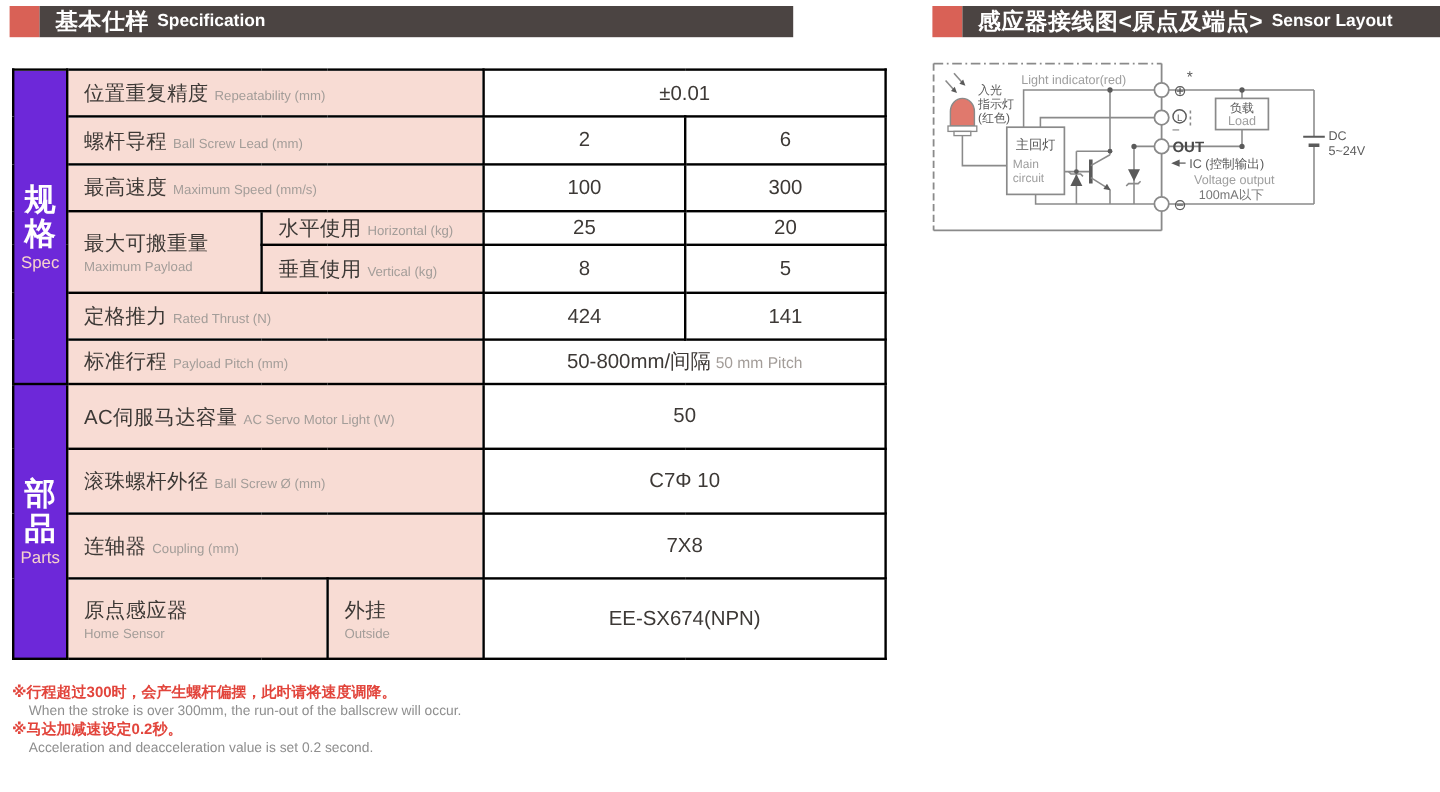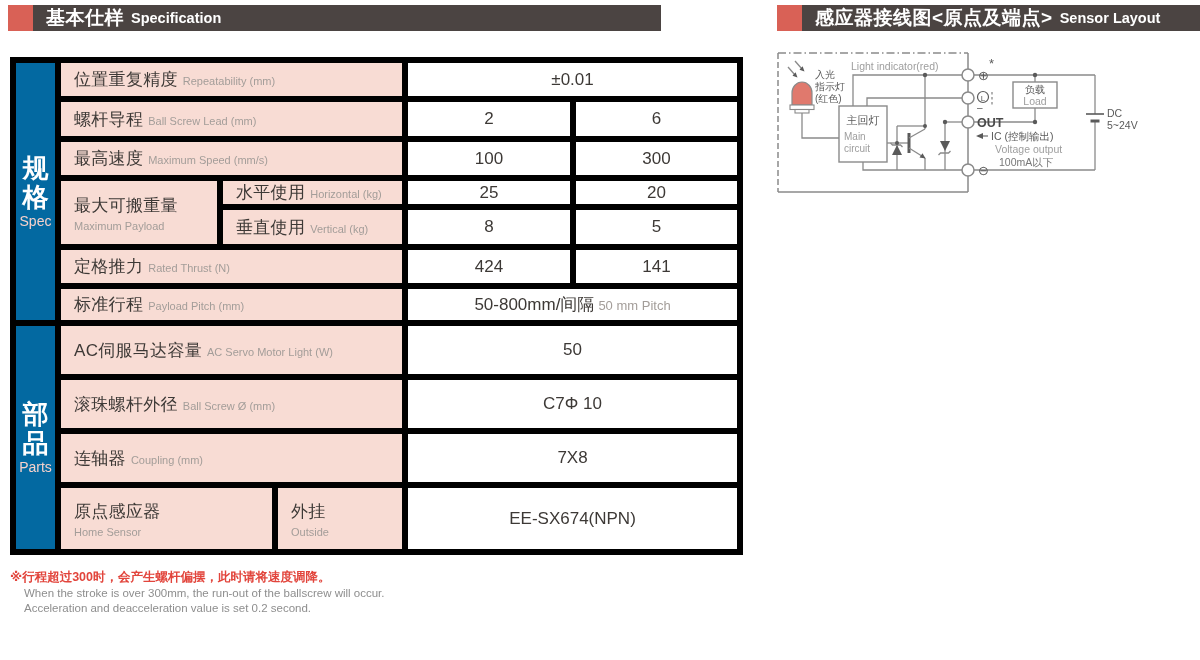--- a/index.html
+++ b/index.html
@@ -10,22 +10,22 @@
   .hdr{position:absolute;top:5px;height:26px;display:flex;align-items:stretch;}
   .hdr-left{left:8px;width:653px;}
   .hdr-right{left:777px;width:423px;}
   .sq{width:25px;height:26px;background:#d96156;flex:0 0 25px;}
   .hbar{flex:1;background:#4b4442;color:#fff;display:flex;align-items:center;padding-left:13px;white-space:nowrap;overflow:hidden;}
   .hzh{font-size:19px;font-weight:bold;letter-spacing:0.5px;}
   .hen{font-size:14.5px;font-weight:bold;margin-left:7px;}
 
   
   .spec-table{position:absolute;left:10px;top:57px;border-collapse:collapse;table-layout:fixed;width:727px;}
-  .spec-table td{border:6px solid #000000;padding:0;vertical-align:middle;overflow:hidden;}
-  td.side{background:#0369a1;text-align:center;}
+  .spec-table td{border:2px solid #000000;padding:0;vertical-align:middle;overflow:hidden;}
+  td.side{background:#6d28d9;text-align:center;}
   .side-zh{width:30px;margin:0 auto;font-size:26px;line-height:1.08;font-weight:bold;color:#fff;word-break:break-all;}
   .side-en{font-size:14px;color:#f6d2cc;margin-top:2px;}
   td.lbl{background:#f8dcd4;padding-left:13px;}
   .zh{font-size:17px;color:#3d3936;font-weight:500;letter-spacing:0.3px;}
   .en{font-size:11px;color:#a39d99;padding-left:5px;}
   .en-blk{display:block;padding-left:0;margin-top:3px;}
   td.val{background:#fff;text-align:center;font-size:17px;color:#3d3936;}
   .val-sub{font-size:13px;color:#a39d99;padding-left:4px;}
 
   
@@ -161,20 +161,21 @@
           <span class="en en-blk">Outside</span>
         </td>
         <td class="val" colspan="2">EE-SX674(NPN)</td>
       </tr>
     </tbody>
   </table>
 
   <div class="notes">
     <div class="note-red">※行程超过300时，会产生螺杆偏摆，此时请将速度调降。</div>
     <div class="note-gray">When the stroke is over 300mm, the run-out of the ballscrew will occur.</div>
+    <div class="note-red">※马达加减速设定0.2秒。</div>
     <div class="note-gray">Acceleration and deacceleration value is set 0.2 second.</div>
   </div>
 
   <div class="diagram">
     <svg width="425" height="158" viewBox="0 0 425 158">
 
       <g>
         <line x1="3" y1="5" x2="193" y2="5" class="wire2" stroke-dasharray="8 3 1.5 3"></line>
         <line x1="3" y1="5" x2="3" y2="144" class="wire2" stroke-dasharray="6 3"></line>
         <line x1="3" y1="144" x2="193" y2="144" class="wire2"></line>

